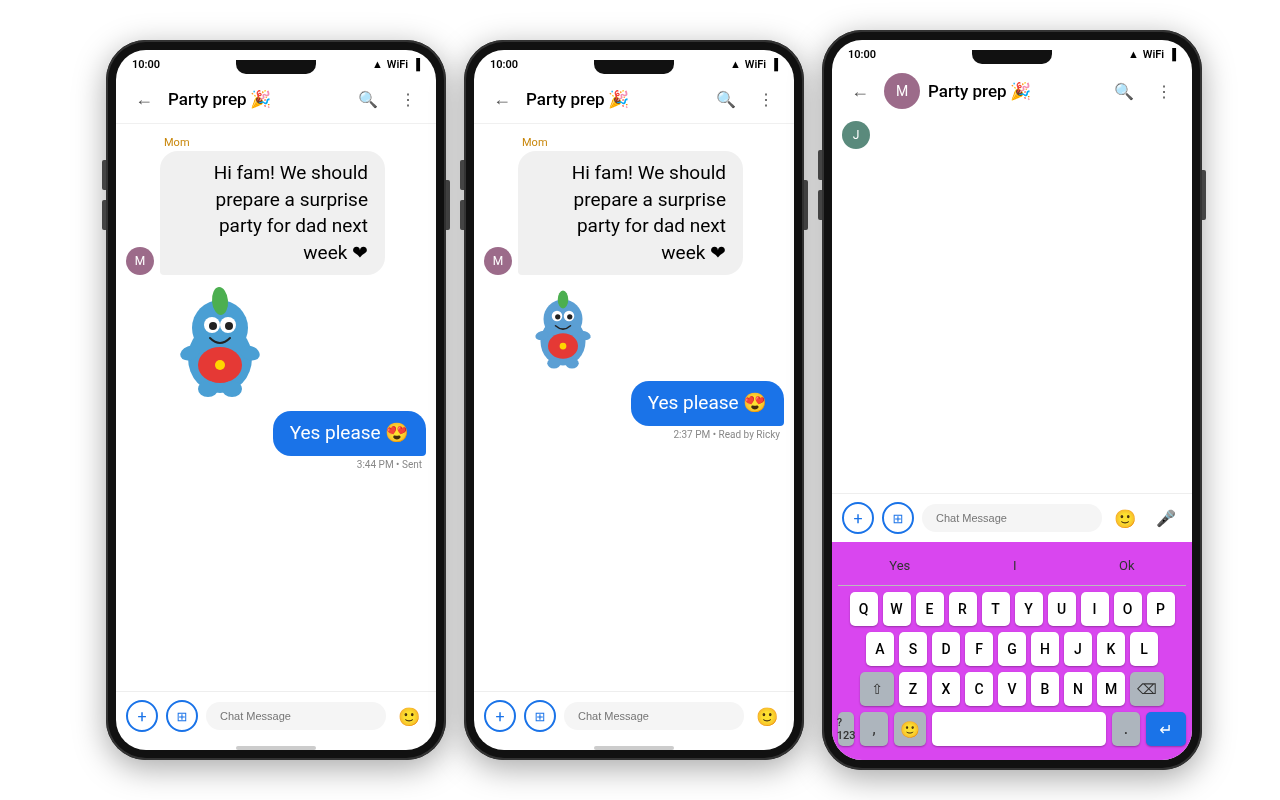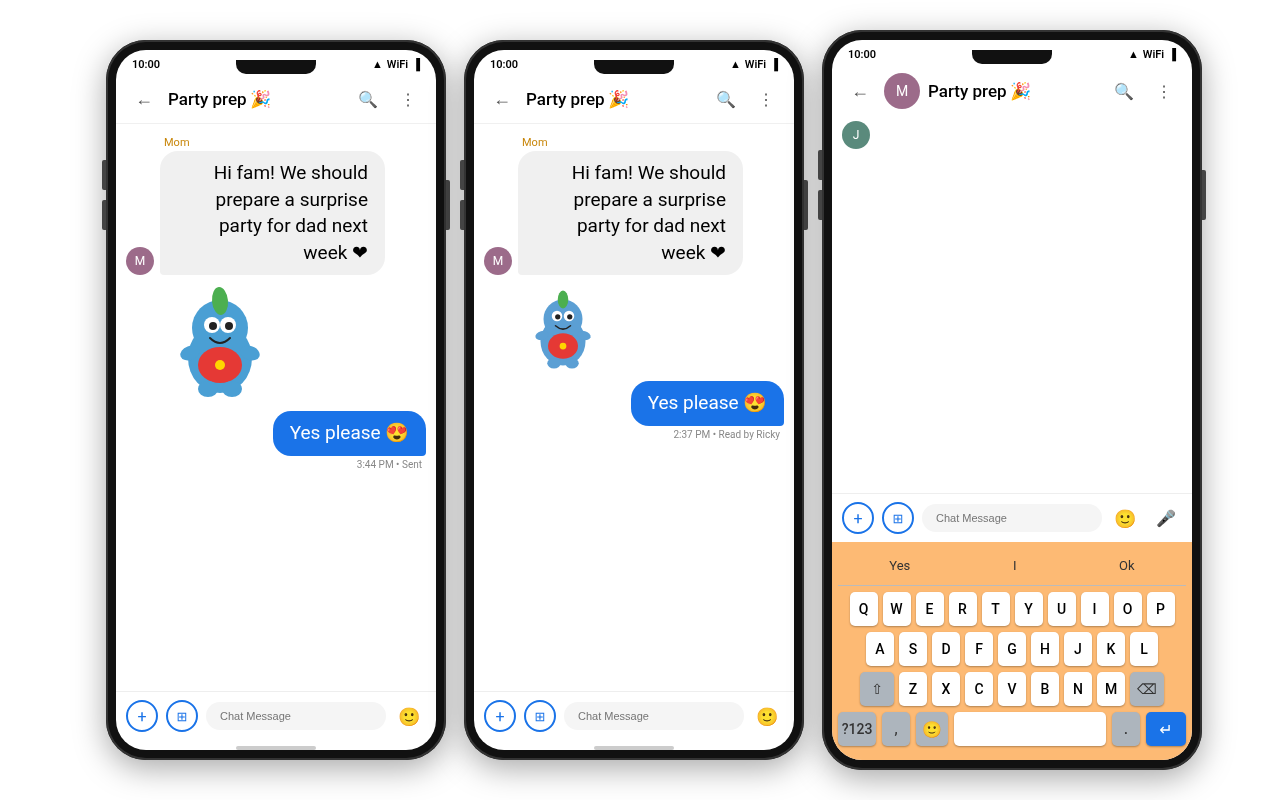--- a/index.html
+++ b/index.html
@@ -266,21 +266,21 @@
       background: rgba(255,255,255,0.9);
       border-radius: 50%;
       display: flex;
       align-items: center;
       justify-content: center;
       font-size: 10px;
       color: #333;
     }
     
     .keyboard {
-      background: #fdba74;
+      background: #d946ef;
       padding: 8px 6px;
       flex-shrink: 0;
     }
     .kb-suggestions {
       display: flex;
       justify-content: space-around;
       padding: 4px 0 8px;
       border-bottom: 1px solid #bbb;
       margin-bottom: 6px;
     }
@@ -624,21 +624,21 @@
           <div class="kb-key">X</div>
           <div class="kb-key">C</div>
           <div class="kb-key">V</div>
           <div class="kb-key">B</div>
           <div class="kb-key">N</div>
           <div class="kb-key">M</div>
           <div class="kb-key dark">⌫</div>
         </div>
 
         <div class="kb-row" style="gap:6px;">
-          <div class="kb-key dark" style="width:38px;font-size:14px;">?123</div>
+          <div class="kb-key dark" style="width:16px;font-size:11px;">?123</div>
           <div class="kb-key dark" style="width:28px;">,</div>
           <div class="kb-key dark" style="width:32px;font-size:16px;">🙂</div>
           <div class="kb-key space" style="font-size:12px;color:#888;"></div>
           <div class="kb-key dark" style="width:28px;">.</div>
           <div class="kb-key enter" style="width:40px;font-size:16px;">↵</div>
         </div>
       </div>
     </div>
   </div>
 

